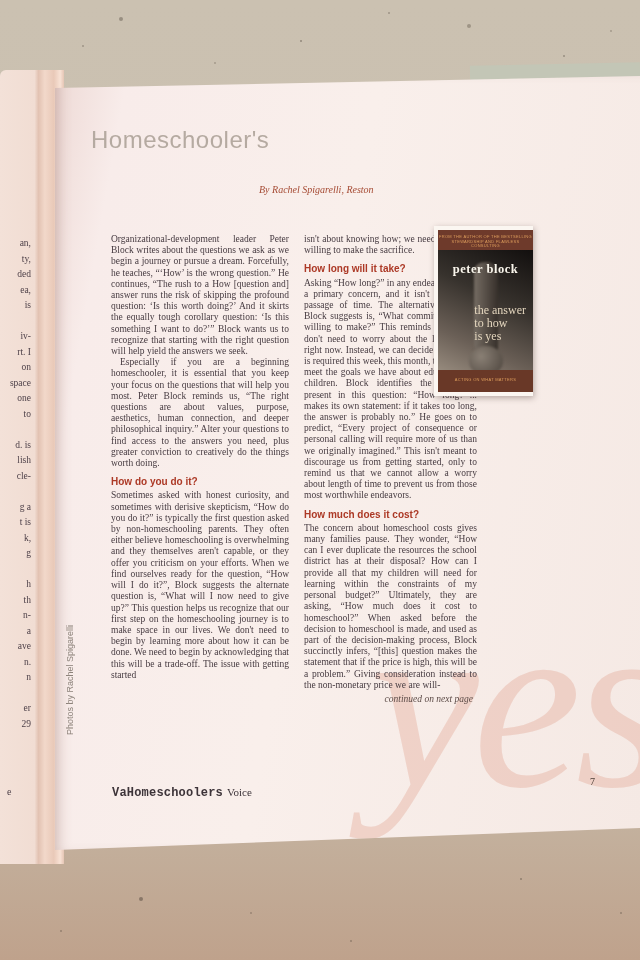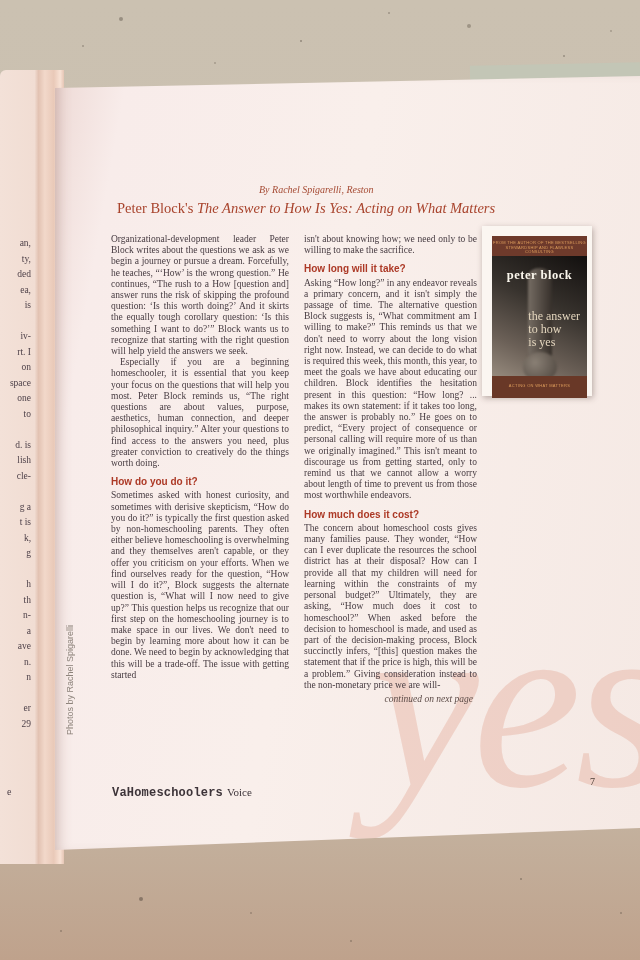--- a/index.html
+++ b/index.html
@@ -49,23 +49,23 @@
   .article-title .ital{font-style:italic;}
   .cols{position:absolute;left:56px;top:158px;z-index:3;display:flex;gap:15px;}
   .col{width:178px;font-size:9.5px;line-height:11.2px;color:#453a40;text-align:justify;}
   .col2{width:173px;}
   .col p{margin:0 0 0 0;}
   .col p.ind{text-indent:9px;}
   .col h4{margin:7px 0 3px 0;font-family:"Liberation Sans",sans-serif;
     font-size:10px;color:#ac3926;}
   .continued{margin-top:3px;text-align:right;font-style:italic;color:#5c4b47;padding-right:4px;}
   
-  .book{position:absolute;left:379px;top:150px;z-index:3;width:110px;height:170px;
-    background:#fbf6f1;padding:10px;box-sizing:border-box;
-    box-shadow:1px 2px 6px rgba(60,40,35,.35);margin-left:48px;}
+  .book{position:absolute;left:379px;top:150px;z-index:3;width:99px;height:170px;
+    background:#fbf6f1;padding:4px;box-sizing:border-box;
+    box-shadow:1px 2px 6px rgba(60,40,35,.35);}
   .cover{position:relative;width:95px;height:162px;background:#241e1a;overflow:hidden;}
   .cover-topband{position:absolute;top:0;left:0;right:0;height:20px;background:#6e3a2b;
     padding-top:5px;box-sizing:border-box;}
   .cover-note{font-family:"Liberation Sans",sans-serif;font-size:4px;line-height:4.6px;
     color:#dd9d5c;text-align:center;letter-spacing:.3px;}
   .cover-photo{position:absolute;top:20px;bottom:22px;left:0;right:0;
     background:linear-gradient(205deg,#120f0e 0%,#37322d 40%,#6b6057 75%,#968a7d 100%);}
   .rock{position:absolute;left:36px;top:12px;width:24px;height:92px;
     background:linear-gradient(90deg,#756c63,#37302b);
     border-radius:45% 50% 40% 45%/10% 12% 7% 9%;filter:blur(1px);}
@@ -129,23 +129,23 @@
         <span class="frag">er</span>
         <span class="frag">29</span>
       </div>
     <div class="frag-e">e</div>
   </div>
 
   <div class="page">
     <div class="watermark">yes</div>
     <div class="credit">Photos by Rachel Spigarelli</div>
 
+    <div class="kicker">Homeschooler's</div>
     <div class="byline">By Rachel Spigarelli, Reston</div>
 
-    <div class="article-title"><span>Peter Block's </span><span class="ital">The Answer to How Is Yes: Acting on What Matters</span></div>
 
     <div class="cols">
       <div class="col col1">
         <p>Organizational-development leader Peter Block writes about the questions we ask as we begin a journey or pursue a dream. Forcefully, he teaches, “‘How’ is the wrong question.” He continues, “The rush to a How [question and] answer runs the risk of skipping the profound question: ‘Is this worth doing?’ And it skirts the equally tough corollary question: ‘Is this something I want to do?’” Block wants us to recognize that starting with the right question will help yield the answers we seek.</p>
         <p class="ind">Especially if you are a beginning homeschooler, it is essential that you keep your focus on the questions that will help you most. Peter Block reminds us, “The right questions are about values, purpose, aesthetics, human connection, and deeper philosophical inquiry.” Alter your questions to find access to the answers you need, plus greater conviction to creatively do the things worth doing.</p>
         <h4>How do you do it?</h4>
         <p>Sometimes asked with honest curiosity, and sometimes with derisive skepticism, “How do you do it?” is typically the first question asked by non-homeschooling parents. They often either believe homeschooling is overwhelming and they themselves aren't capable, or they offer you criticism on your efforts. When we find ourselves ready for the question, “How will I do it?”, Block suggests the alternate question is, “What will I now need to give up?” This question helps us recognize that our first step on the homeschooling journey is to make space in our lives. We don't need to begin by learning more about how it can be done. We need to begin by acknowledging that this will be a trade-off. The issue with getting started</p>
       </div>
       <div class="col col2">
         <p>isn't about knowing how; we need only to be willing to make the sacrifice.</p>

